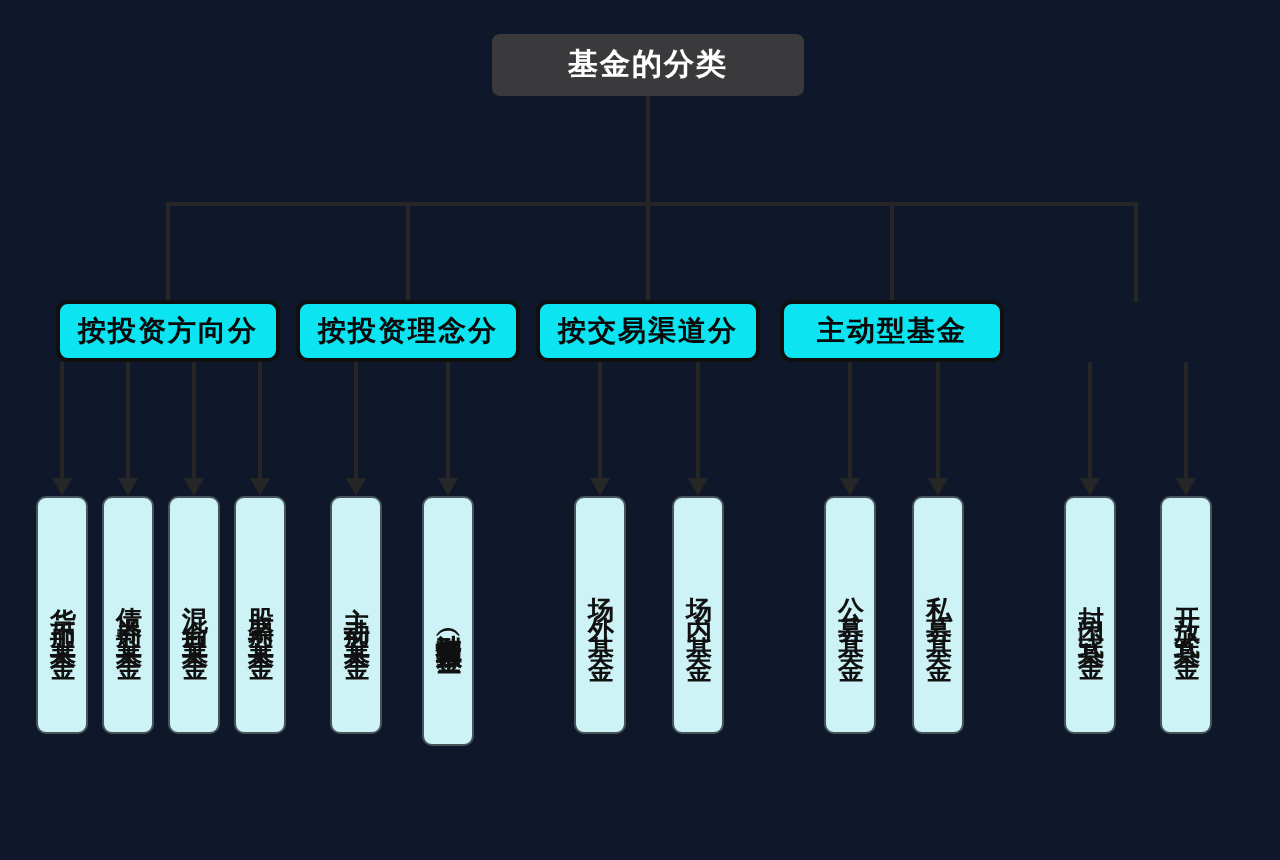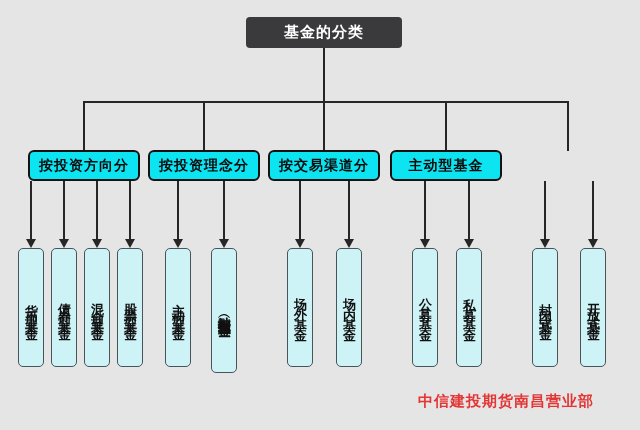--- a/index.html
+++ b/index.html
@@ -1,17 +1,17 @@
 <!DOCTYPE html>
 <html><head>
 <meta charset="utf-8">
 <style>
   html,body{margin:0;padding:0;background:#ffffff;}
   .stage{
-    position:relative;width:640px;height:430px;background:#e5e5e5;overflow:hidden;
+    position:relative;width:640px;height:430px;background:#0f172a;overflow:hidden;
     font-family:"Liberation Sans","DejaVu Sans",sans-serif;
   }
   .root-box{
     position:absolute;display:flex;align-items:center;justify-content:center;
     background:var(--root-bg,#3a3a3c);color:#ffffff;font-size:15px;font-weight:bold;
     border-radius:4px;letter-spacing:1px;
   }
   .cat-box{
     position:absolute;display:flex;align-items:center;justify-content:center;
     background:var(--cat-bg,#0ce4f2);color:#0a0a0a;font-size:14px;font-weight:bold;
@@ -89,15 +89,14 @@
   <div class="leaf-box s5" style="left:117px;top:248px;width:26px;height:119px;">股票型基金</div>
   <div class="leaf-box s5" style="left:165px;top:248px;width:26px;height:119px;">主动型基金</div>
   <div class="leaf-box s9" style="left:211px;top:248px;width:26px;height:125px;">被动型（指数）基金</div>
   <div class="leaf-box s4" style="left:287px;top:248px;width:26px;height:119px;">场外基金</div>
   <div class="leaf-box s4" style="left:336px;top:248px;width:26px;height:119px;">场内基金</div>
   <div class="leaf-box s4" style="left:412px;top:248px;width:26px;height:119px;">公募基金</div>
   <div class="leaf-box s4" style="left:456px;top:248px;width:26px;height:119px;">私募基金</div>
   <div class="leaf-box s5" style="left:532px;top:248px;width:26px;height:119px;">封闭式基金</div>
   <div class="leaf-box s5" style="left:580px;top:248px;width:26px;height:119px;">开放式基金</div>
 
-  <div class="watermark" style="left:418px;top:392px;">中信建投期货南昌营业部</div>
 
 </div>
 
 </body></html>

